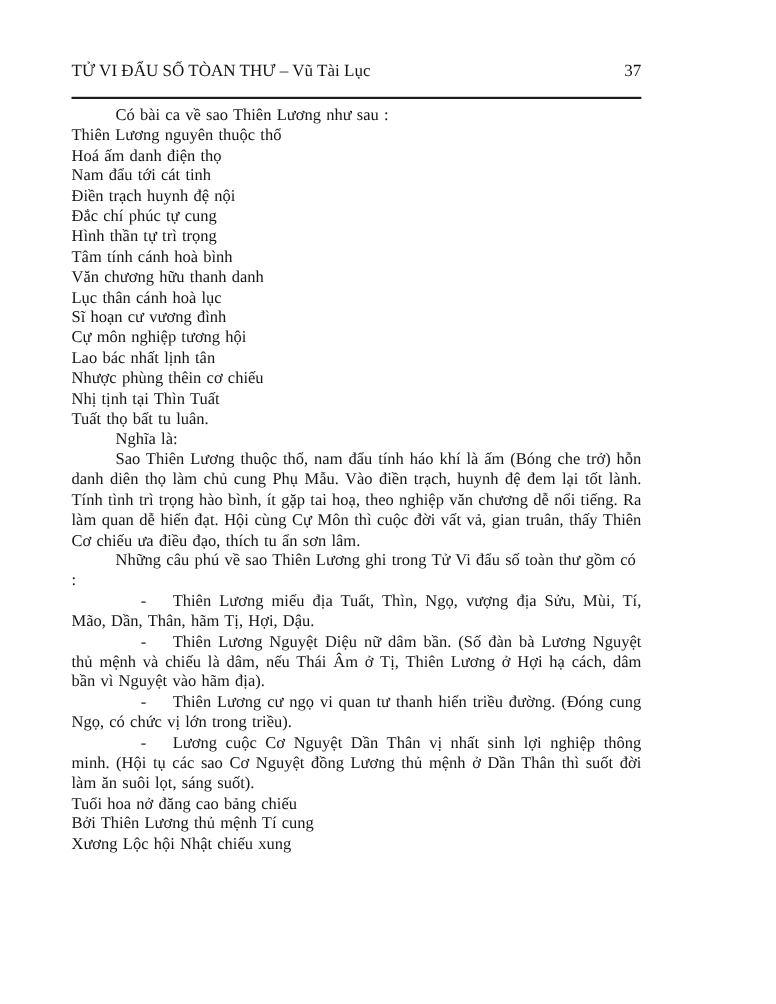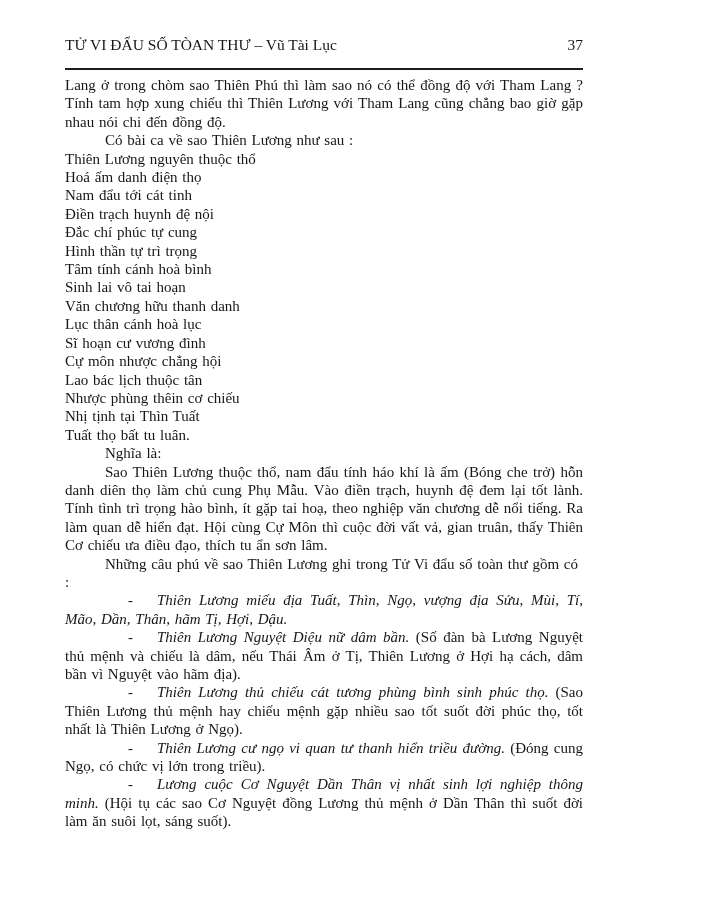--- a/index.html
+++ b/index.html
@@ -5,21 +5,21 @@
   * { margin: 0; padding: 0; box-sizing: border-box; }
   html, body { background: #ffffff; }
   body {
     width: 705px; height: 913px;
     font-family: "Liberation Serif", "DejaVu Serif", serif;
     color: #161616;
     overflow: hidden;
   }
   .page {
     width: 640px; height: 913px;
-    padding: 35px 57px 0 65px;
+    padding: 55px 57px 0 65px;
     background: #ffffff;
   }
   .header {
     display: flex;
     justify-content: space-between;
     align-items: baseline;
     font-size: 15.5px;
     line-height: 19px;
   }
   .rule {
@@ -32,68 +32,66 @@
     font-size: 15px;
     line-height: 18.4px;
     word-spacing: 1px;
   }
   .bodytext p { margin: 0; }
   .j { text-align: justify; }
   .ind { text-indent: 40px; }
   .poem-line { margin-left: 110px; }
   .bullet { text-indent: 63px; }
   .tab { display: inline-block; width: 24px; }
-  .quote { font-style: italic; }
+  .quote { }
 </style>
 </head>
 <body>
 
 <div class="page">
 
   <div class="header">
     <span>TỬ VI ĐẨU SỐ TÒAN THƯ – Vũ Tài Lục</span>
     <span>37</span>
   </div>
 
   <div class="rule"></div>
 
   <div class="bodytext">
 
-    <p class="j">Lang ở trong chòm sao Thiên Phú thì làm sao nó có thể đồng độ với Tham Lang ? Tính tam hợp xung chiếu thì Thiên Lương với Tham Lang cũng chẳng bao giờ gặp nhau nói chi đến đồng độ.</p>
 
     <p class="ind">Có bài ca về sao Thiên Lương như sau :</p>
 
     <div>
 
         <p class="poem-line">Thiên Lương nguyên thuộc thổ</p>
 
         <p class="poem-line">Hoá ấm danh điện thọ</p>
 
         <p class="poem-line">Nam đẩu tới cát tinh</p>
 
 
         <p class="poem-line">Điền trạch huynh đệ nội</p>
 
         <p class="poem-line">Đắc chí phúc tự cung</p>
 
         <p class="poem-line">Hình thần tự trì trọng</p>
 
         <p class="poem-line">Tâm tính cánh hoà bình</p>
 
-        <p class="poem-line">Sinh lai vô tai hoạn</p>
 
         <p class="poem-line">Văn chương hữu thanh danh</p>
 
         <p class="poem-line">Lục thân cánh hoà lục</p>
 
         <p class="poem-line">Sĩ hoạn cư vương đình</p>
 
-        <p class="poem-line">Cự môn nhược chẳng hội</p>
+        <p class="poem-line">Cự môn nghiệp tương hội</p>
 
-        <p class="poem-line">Lao bác lịch thuộc tân</p>
+        <p class="poem-line">Lao bác nhất lịnh tân</p>
 
         <p class="poem-line">Nhược phùng thêin cơ chiếu</p>
 
 
         <p class="poem-line">Nhị tịnh tại Thìn Tuất</p>
 
         <p class="poem-line">Tuất thọ bất tu luân.</p>
       </div>
 
     <p class="ind">Nghĩa là:</p>
@@ -101,23 +99,30 @@
     <p class="j ind">Sao Thiên Lương thuộc thổ, nam đẩu tính háo khí là ấm (Bóng che trở) hỗn danh diên thọ làm chủ cung Phụ Mẫu. Vào điền trạch, huynh đệ đem lại tốt lành. Tính tình trì trọng hào bình, ít gặp tai hoạ, theo nghiệp văn chương dễ nổi tiếng. Ra làm quan dễ hiển đạt. Hội cùng Cự Môn thì cuộc đời vất vả, gian truân, thấy Thiên Cơ chiếu ưa điều đạo, thích tu ẩn sơn lâm.</p>
 
     <p class="ind">Những câu phú về sao Thiên Lương ghi trong Tử Vi đẩu số toàn thư gồm có :</p>
 
     <div>
 
         <p class="bullet j"><span>-</span><span class="tab"></span><span class="quote">Thiên Lương miếu địa Tuất, Thìn, Ngọ, vượng địa Sửu, Mùi, Tí, Mão, Dần, Thân, hãm Tị, Hợi, Dậu.</span><span></span></p>
 
         <p class="bullet j"><span>-</span><span class="tab"></span><span class="quote">Thiên Lương Nguyệt Diệu nữ dâm bần.</span><span> (Số đàn bà Lương Nguyệt thủ mệnh và chiếu là dâm, nếu Thái Âm ở Tị, Thiên Lương ở Hợi hạ cách, dâm bần vì Nguyệt vào hãm địa).</span></p>
 
-        <p class="bullet j"><span>-</span><span class="tab"></span><span class="quote">Thiên Lương thủ chiếu cát tương phùng bình sinh phúc thọ.</span><span> (Sao Thiên Lương thủ mệnh hay chiếu mệnh gặp nhiều sao tốt suốt đời phúc thọ, tốt nhất là Thiên Lương ở Ngọ).</span></p>
 
         <p class="bullet j"><span>-</span><span class="tab"></span><span class="quote">Thiên Lương cư ngọ vi quan tư thanh hiển triều đường.</span><span> (Đóng cung Ngọ, có chức vị lớn trong triều).</span></p>
 
         <p class="bullet j"><span>-</span><span class="tab"></span><span class="quote">Lương cuộc Cơ Nguyệt Dần Thân vị nhất sinh lợi nghiệp thông minh.</span><span> (Hội tụ các sao Cơ Nguyệt đồng Lương thủ mệnh ở Dần Thân thì suốt đời làm ăn suôi lọt, sáng suốt).</span></p>
 
       </div>
 
+    <div>
+
+        <p class="poem-line">Tuổi hoa nở đăng cao bảng chiếu</p>
+
+        <p class="poem-line">Bởi Thiên Lương thủ mệnh Tí cung</p>
+
+        <p class="poem-line">Xương Lộc hội Nhật chiếu xung</p>
+      </div>
 
   </div>
 </div>
 
 </body></html>

